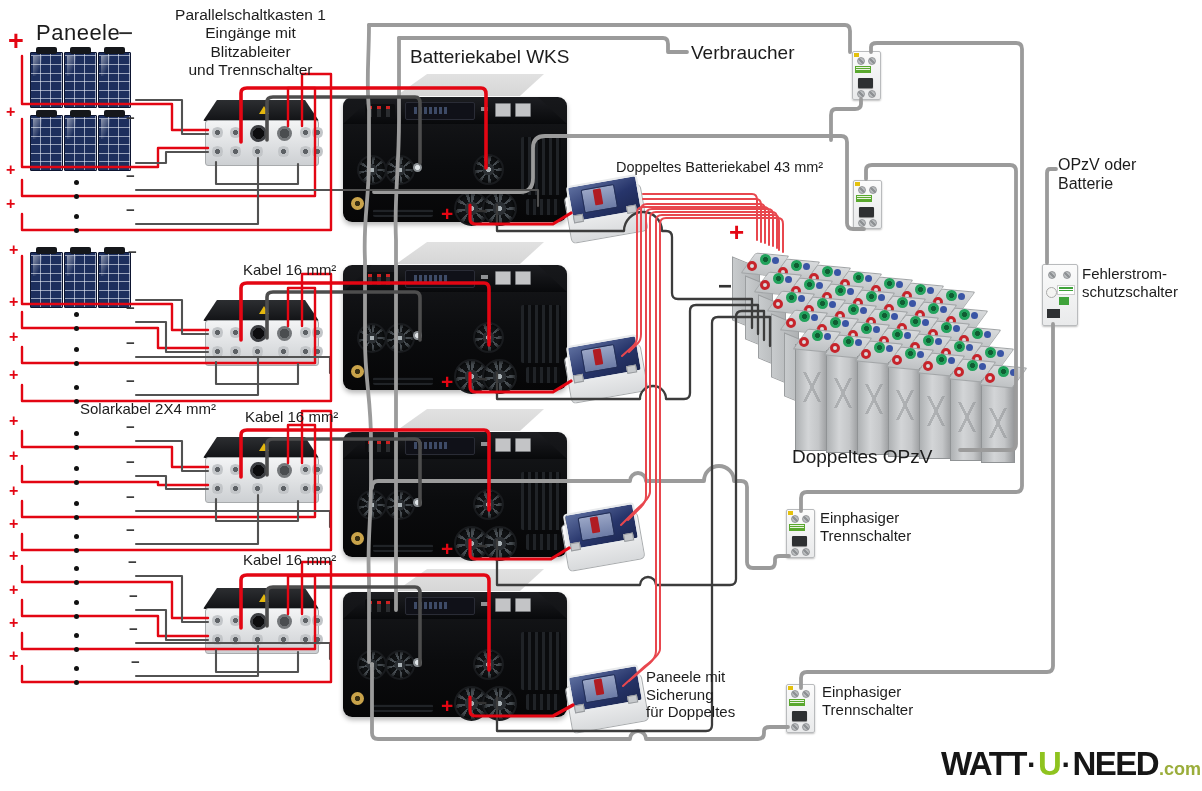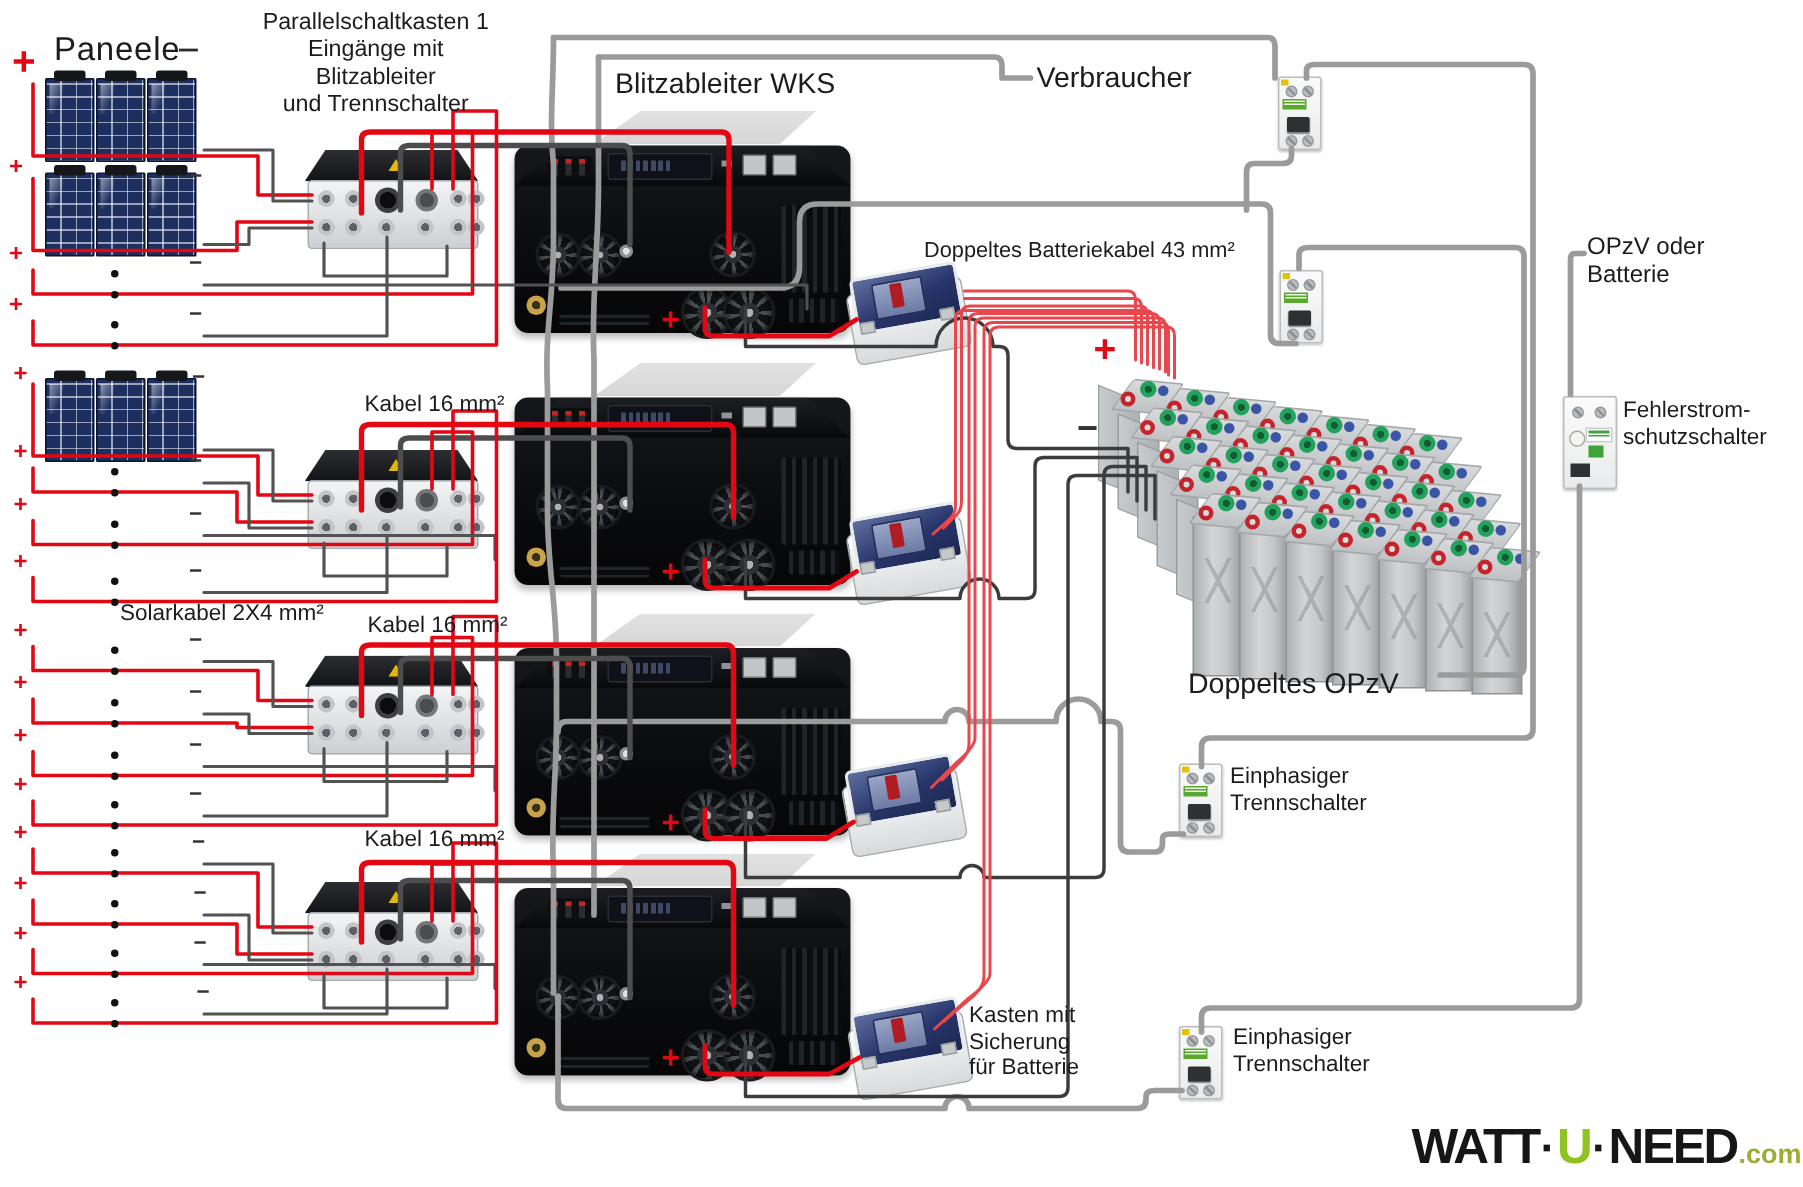--- a/index.html
+++ b/index.html
@@ -209,21 +209,21 @@
 
   <div class="lbl" id="lbl-paneele">Paneele</div>
   <div class="lbl" id="plus-big">+</div>
   <div class="lbl" id="minus-big">−</div>
   <div class="lbl" id="lbl-parallel">
     <div>Parallelschaltkasten 1</div>
     <div>Eingänge mit</div>
     <div>Blitzableiter</div>
     <div>und Trennschalter</div>
   </div>
-  <div class="lbl" id="lbl-wks">Blitzableiter WKS</div>
+  <div class="lbl" id="lbl-wks">Batteriekabel WKS</div>
   <div class="lbl" id="lbl-verbraucher">Verbraucher</div>
   <div class="lbl" id="lbl-doppeltes">Doppeltes Batteriekabel 43 mm²</div>
   <div class="lbl" id="lbl-netz">
     <div>OPzV oder</div>
     <div>Batterie</div>
   </div>
   <div class="lbl" id="lbl-rcd">
     <div>Fehlerstrom-</div>
     <div>schutzschalter</div>
   </div>
@@ -234,23 +234,23 @@
   <div class="lbl" id="lbl-solar">Solarkabel 2X4 mm²</div>
   <div class="lbl lbl-einph" id="lbl-einph1">
     <div>Einphasiger</div>
     <div>Trennschalter</div>
   </div>
   <div class="lbl lbl-einph" id="lbl-einph2">
     <div>Einphasiger</div>
     <div>Trennschalter</div>
   </div>
   <div class="lbl" id="lbl-kasten">
-    <div>Kasten mit</div>
+    <div>Paneele mit</div>
     <div>Sicherung</div>
-    <div>für Batterie</div>
+    <div>für Doppeltes</div>
   </div>
 
   <div id="logo">
     <span class="big">WATT</span>
     <span class="dot">·</span>
     <span class="big u">U</span>
     <span class="dot">·</span>
     <span class="big">NEED</span>
     <span class="tld">.com</span>
   </div>

